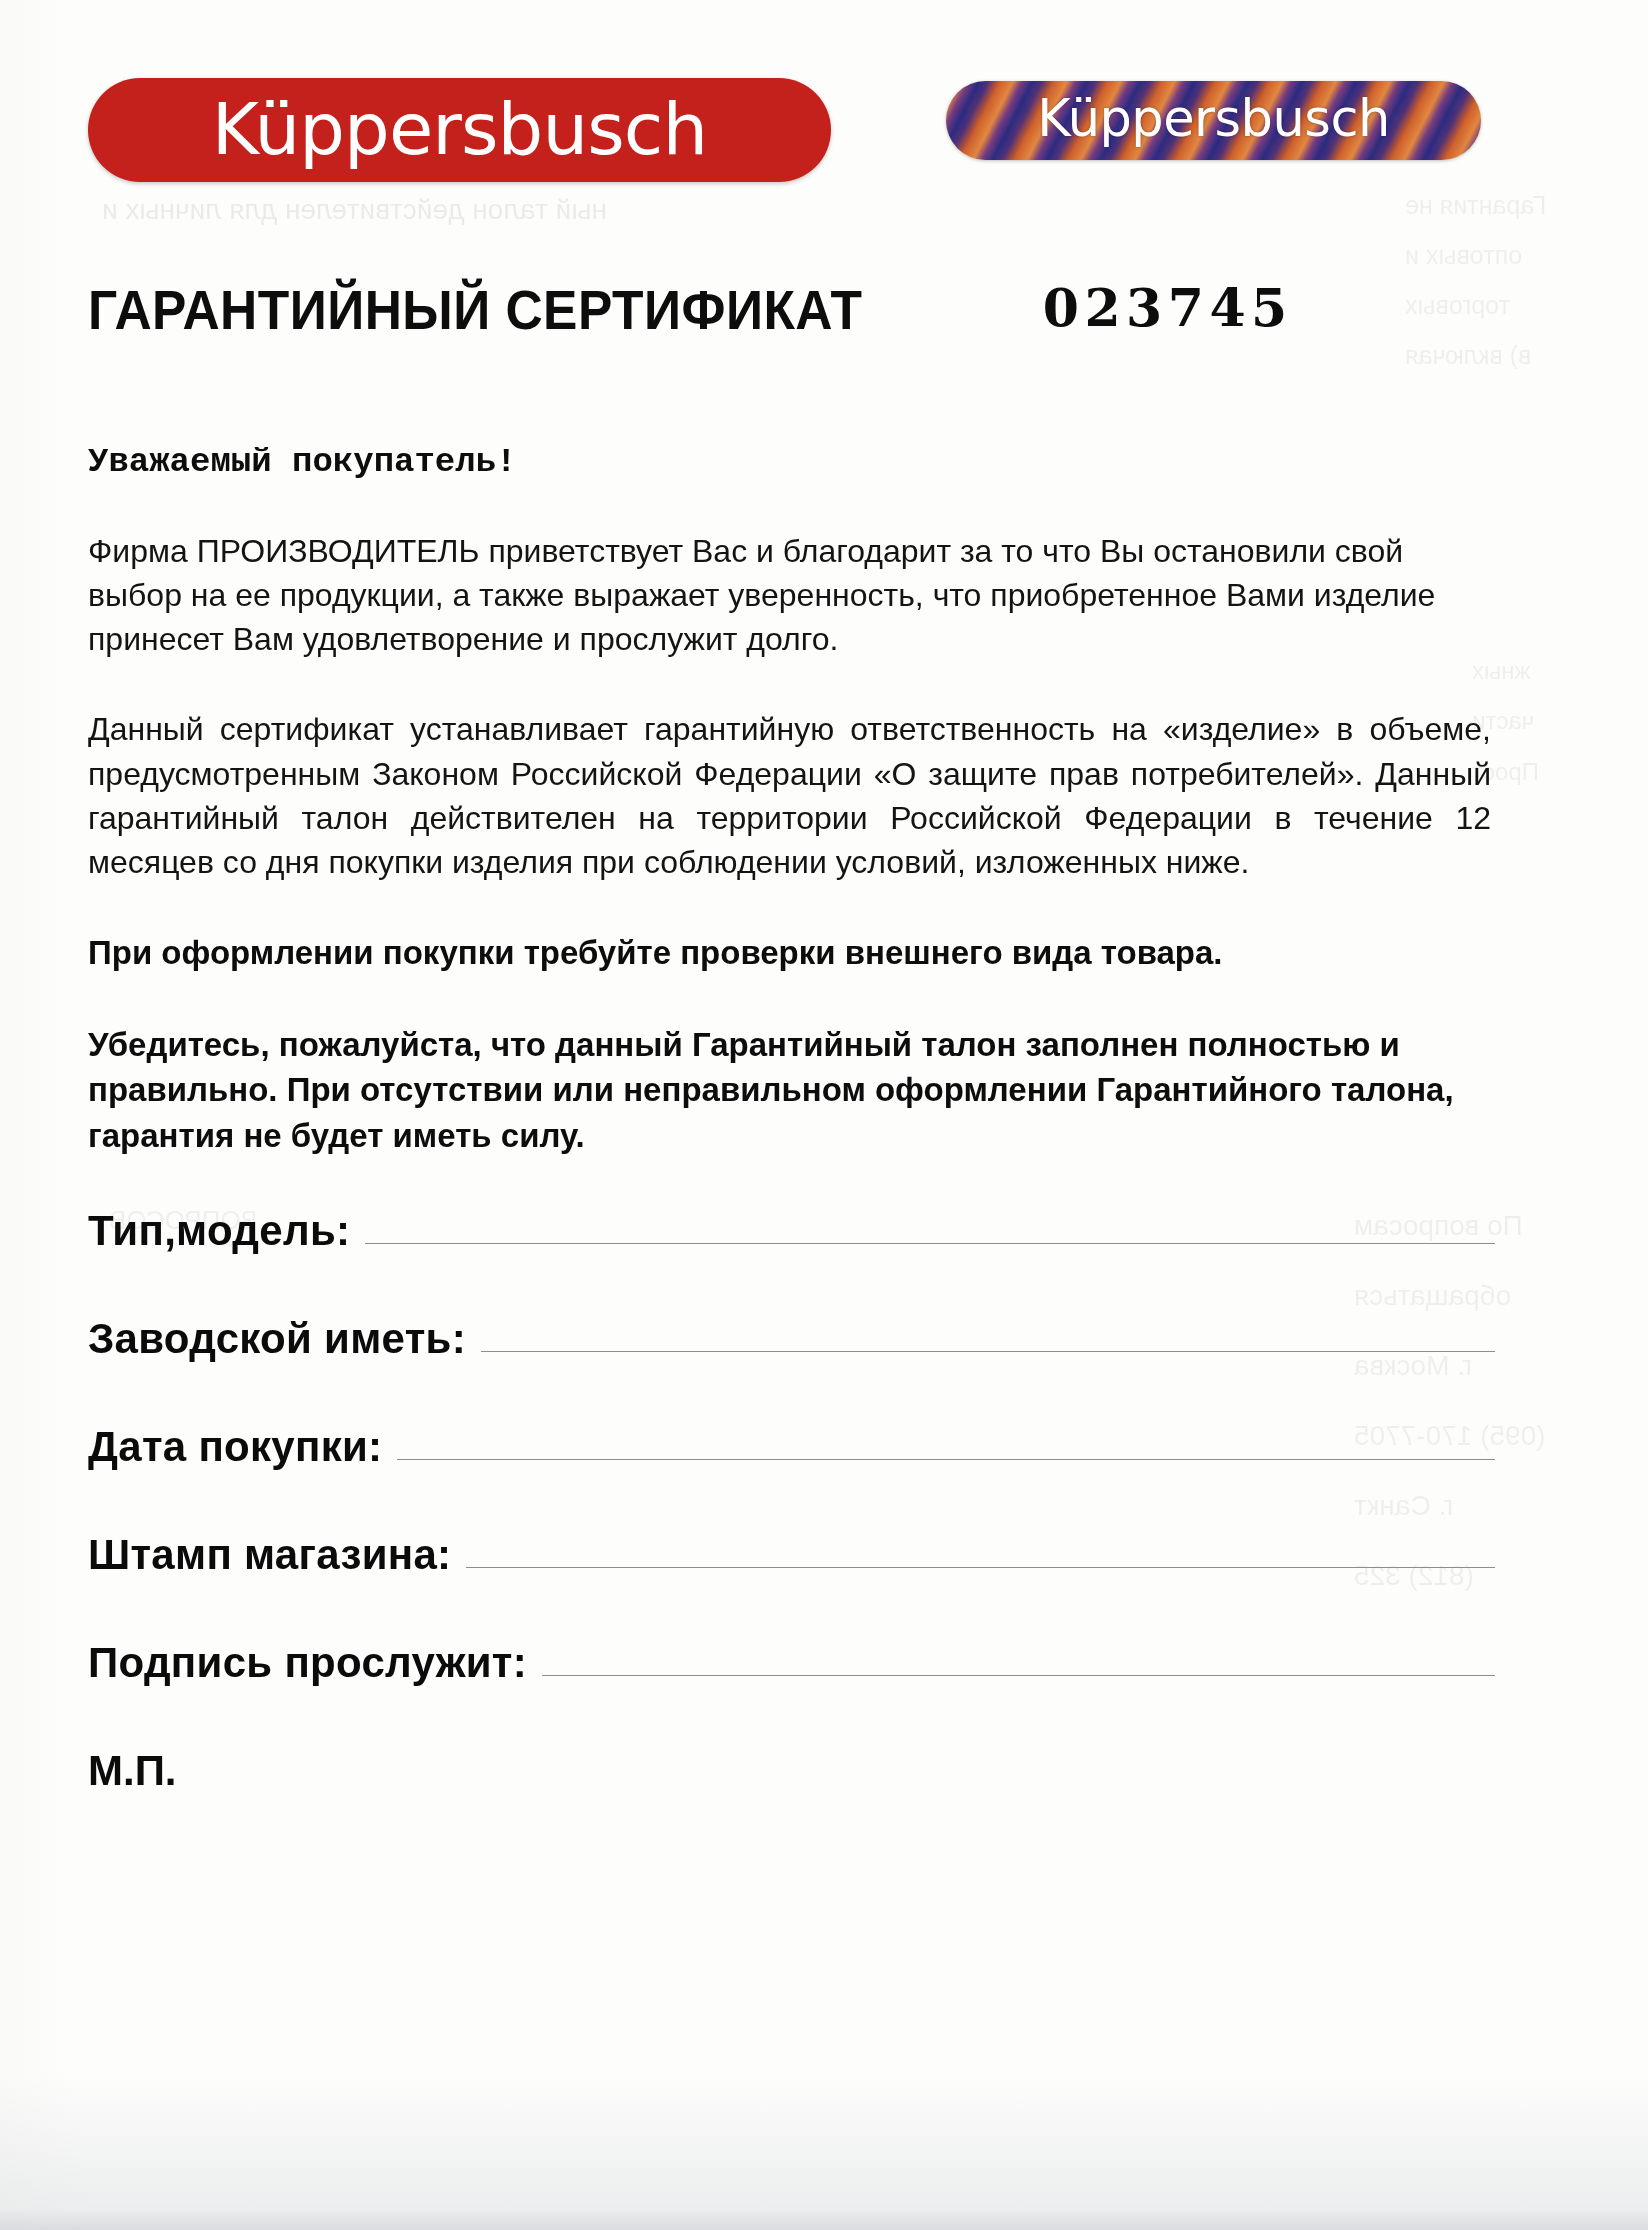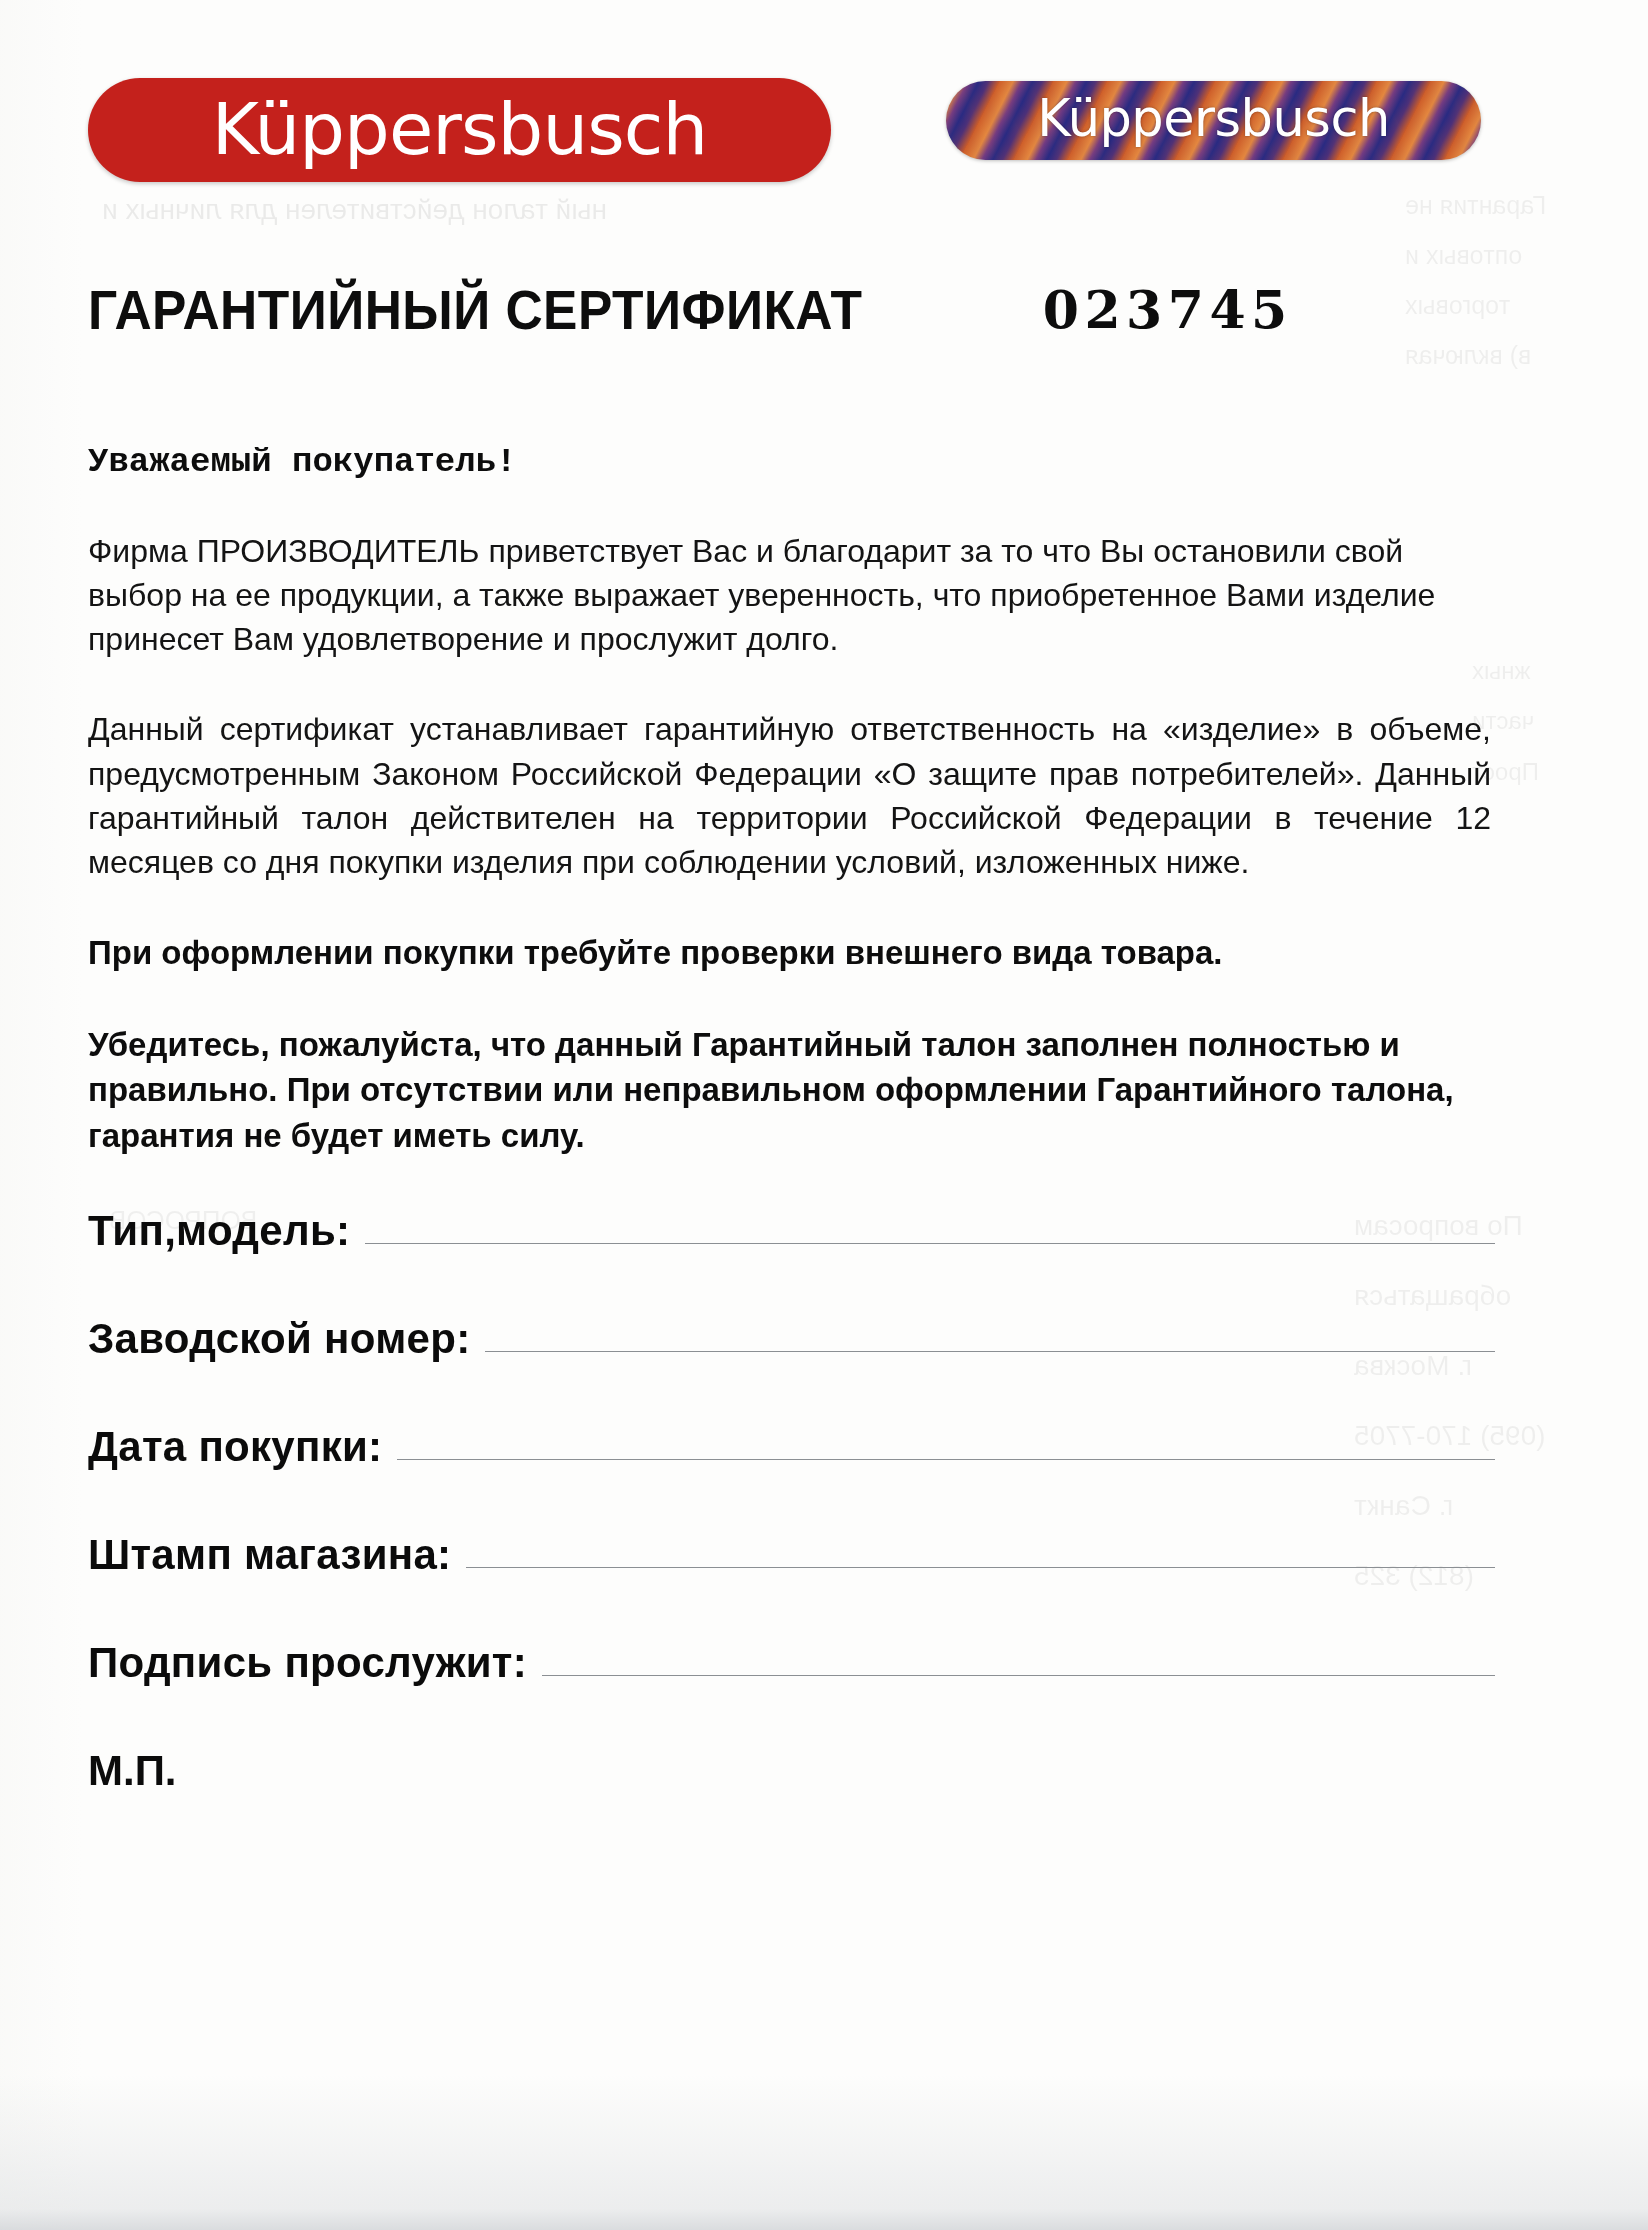--- a/index.html
+++ b/index.html
@@ -95,21 +95,21 @@
     text-shadow: 0 0 2.8px rgba(0,0,0,0.35);
   }
 
   
   .title-row {
     position: absolute;
     left: 88px;
     top: 277px;
     width: 1440px;
     display: flex;
-    align-items: center;
+    align-items: flex-start;
   }
   .doc-title {
     font-family: "Liberation Sans Narrow", "Liberation Sans", sans-serif;
     font-weight: bold;
     font-size: 56px;
     letter-spacing: 0.5px;
     transform: scaleX(0.92);
     transform-origin: left center;
     white-space: nowrap;
     color: #0d0d0d;
@@ -300,21 +300,21 @@
 
   <div class="fields">
 
 
     <div class="field">
       <span class="field-label">Тип,модель:</span>
       <span class="field-rule"></span>
     </div>
 
     <div class="field">
-      <span class="field-label">Заводской номер:</span>
+      <span class="field-label">Заводской иметь:</span>
       <span class="field-rule"></span>
     </div>
 
     <div class="field">
       <span class="field-label">Дата покупки:</span>
       <span class="field-rule"></span>
     </div>
 
     <div class="field">
       <span class="field-label">Штамп магазина:</span>

